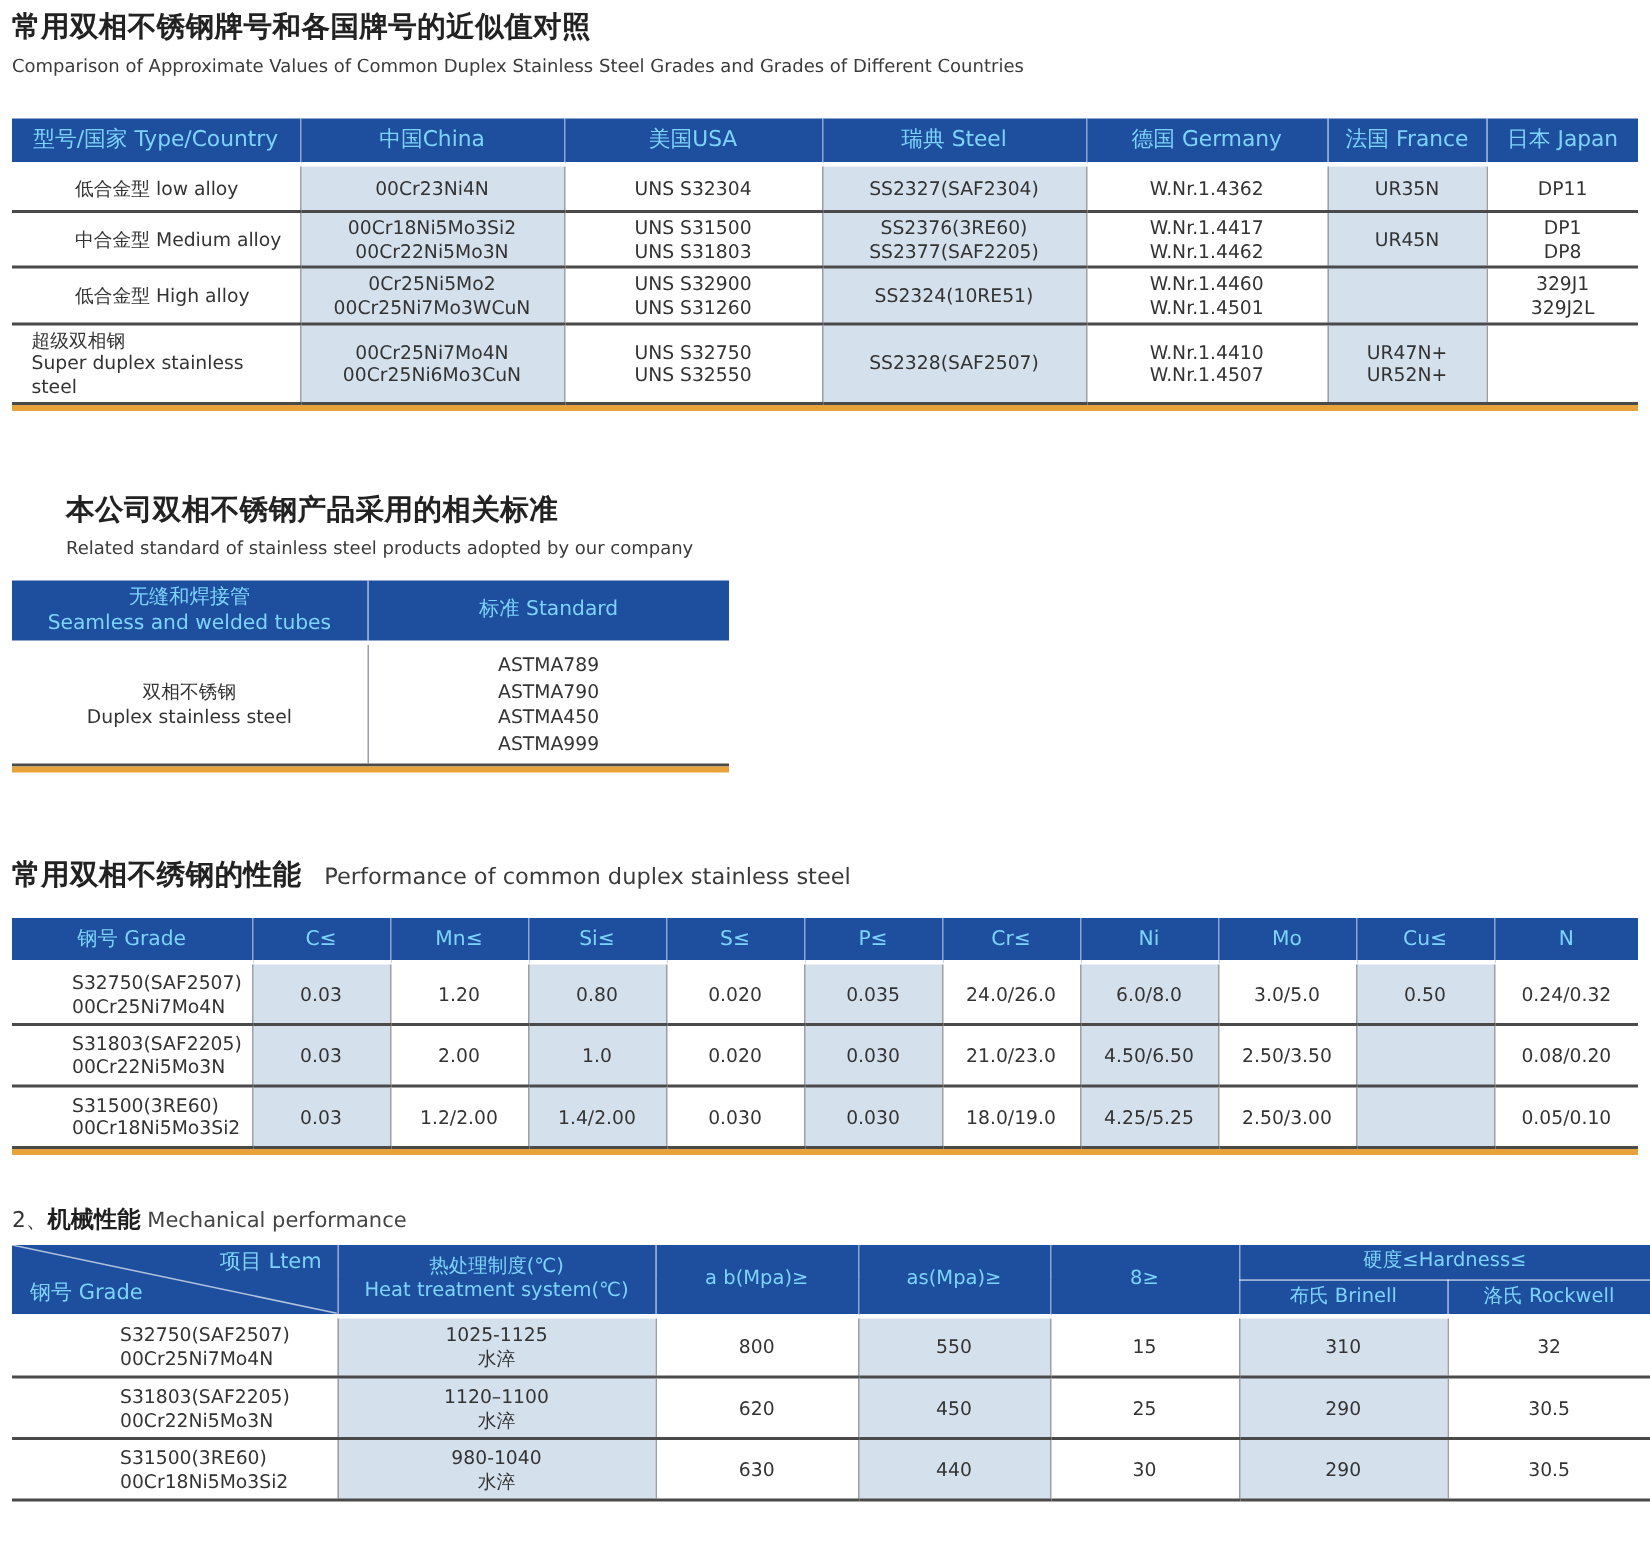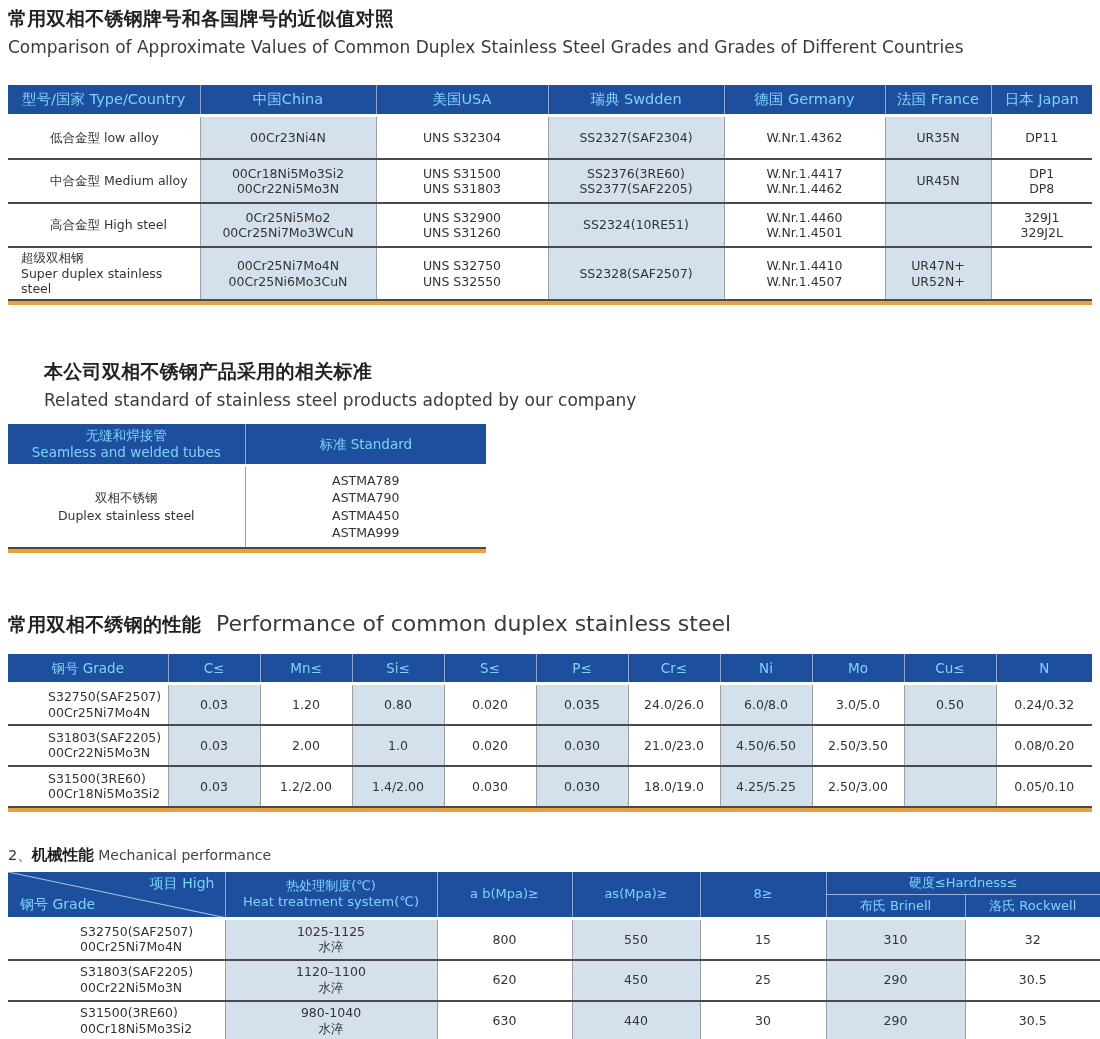--- a/index.html
+++ b/index.html
@@ -9,23 +9,23 @@
     --rowline:#4a4a4a;
     --colline:#9aa0a6;
     --text:#333333;
   }
   *{box-sizing:border-box;}
   html,body{margin:0;padding:0;background:#ffffff;}
   body{font-family:"DejaVu Sans","Liberation Sans",sans-serif;color:var(--text);}
   .page{width:1100px;height:1039px;padding:8px 0 0 8px;overflow:hidden;position:relative;background:#fff;}
 
   .zh-title{font-size:19px;font-weight:bold;color:#222;letter-spacing:0.3px;line-height:1.15;}
-  .en-title{font-size:17px;color:#3a3a3a;margin-top:7px;line-height:1.2;}
+  .en-title{font-size:12px;color:#3a3a3a;margin-top:7px;line-height:1.2;}
   .inline-head .zh-title{display:inline;}
-  .inline-head .en-title{display:inline;margin-left:10px;margin-top:0;font-size:22px;}
+  .inline-head .en-title{display:inline;margin-left:10px;margin-top:0;font-size:15px;}
 
   .sub-head{font-size:15px;color:#333;line-height:1.2;}
   .sub-head .num{font-size:14.5px;}
   .sub-head .zh{font-weight:bold;font-size:15.5px;color:#1f1f1f;}
   .sub-head .en{font-size:14px;color:#444;}
 
   .tablewrap{margin-left:0px;}
   #w1{margin-top:28px;width:1084px;}
   .section2-head{margin-top:56px;margin-left:36px;}
   #w2{margin-top:14px;width:478px;}
@@ -49,21 +49,21 @@
   .tbl td + td{border-left:1px solid var(--colline);}
   .tbl tbody tr + tr td{border-top:2px solid var(--rowline);}
   .tbl tbody tr:first-child td{border-top:3px solid #ffffff;}
   .tbl tbody tr:last-child td{border-bottom:2px solid var(--rowline);}
   .tbl td.shade{background:var(--shade);}
   .orange-bar{height:4px;background:var(--orange);}
 
   
   #t1 thead tr{height:30px;}
   #t1 th{font-size:14.5px;}
-  #t1 tbody tr{height:44px;}
+  #t1 tbody tr{height:32px;}
   #t1 td:first-child{text-align:left;padding-left:42px;}
   #t1 td.wide-label{padding-left:13px;}
 
   
   #t2 thead tr{height:41px;}
   #t2 th{font-size:13.5px;}
   #t2 tbody tr{height:82px;}
   #t2 td{line-height:1.4;}
 
   
@@ -103,21 +103,21 @@
           <col style="width: 176px;">
           <col style="width: 161px;">
           <col style="width: 106px;">
           <col style="width: 101px;">
         </colgroup>
       <thead>
           <tr>
             <th>型号/国家 Type/Country</th>
             <th>中国China</th>
             <th>美国USA</th>
-            <th>瑞典 Swdden</th>
+            <th>瑞典 Steel</th>
             <th>德国 Germany</th>
             <th>法国 France</th>
             <th>日本 Japan</th>
           </tr>
         </thead>
       <tbody>
           <tr>
             <td>低合金型  low alloy</td>
             <td class="shade">00Cr23Ni4N</td>
             <td>UNS S32304</td>
@@ -129,21 +129,21 @@
           <tr>
             <td>中合金型  Medium alloy</td>
             <td class="shade">00Cr18Ni5Mo3Si2<br>00Cr22Ni5Mo3N</td>
             <td>UNS S31500<br>UNS S31803</td>
             <td class="shade">SS2376(3RE60)<br>SS2377(SAF2205)</td>
             <td>W.Nr.1.4417<br>W.Nr.1.4462</td>
             <td class="shade">UR45N</td>
             <td>DP1<br>DP8</td>
           </tr>
           <tr>
-            <td>高合金型  High steel</td>
+            <td>低合金型  High alloy</td>
             <td class="shade">0Cr25Ni5Mo2<br>00Cr25Ni7Mo3WCuN</td>
             <td>UNS S32900<br>UNS S31260</td>
             <td class="shade">SS2324(10RE51)</td>
             <td>W.Nr.1.4460<br>W.Nr.1.4501</td>
             <td class="shade"></td>
             <td>329J1<br>329J2L</td>
           </tr>
           <tr>
             <td class="wide-label">超级双相钢<br>Super duplex stainless steel</td>
             <td class="shade">00Cr25Ni7Mo4N<br>00Cr25Ni6Mo3CuN</td>
@@ -280,21 +280,21 @@
           <col style="width: 126px;">
           <col style="width: 139px;">
           <col style="width: 135px;">
         </colgroup>
       <thead>
         <tr>
           <th rowspan="2" class="diag">
             <svg viewBox="0 0 100 100" preserveAspectRatio="none">
               <line x1="0" y1="0" x2="100" y2="100" stroke="rgba(255,255,255,0.65)" stroke-width="1" vector-effect="non-scaling-stroke"></line>
             </svg>
-            <span class="d-top">项目 High</span>
+            <span class="d-top">项目 Ltem</span>
             <span class="d-bot">钢号 Grade</span>
           </th>
           <th rowspan="2">热处理制度(℃)<br>Heat treatment system(℃)</th>
           <th rowspan="2">a b(Mpa)≥</th>
           <th rowspan="2">as(Mpa)≥</th>
           <th rowspan="2">8≥</th>
           <th colspan="2" class="hard-top">硬度≤Hardness≤</th>
         </tr>
         <tr>
           <th class="hard-sub">布氏 Brinell</th>

